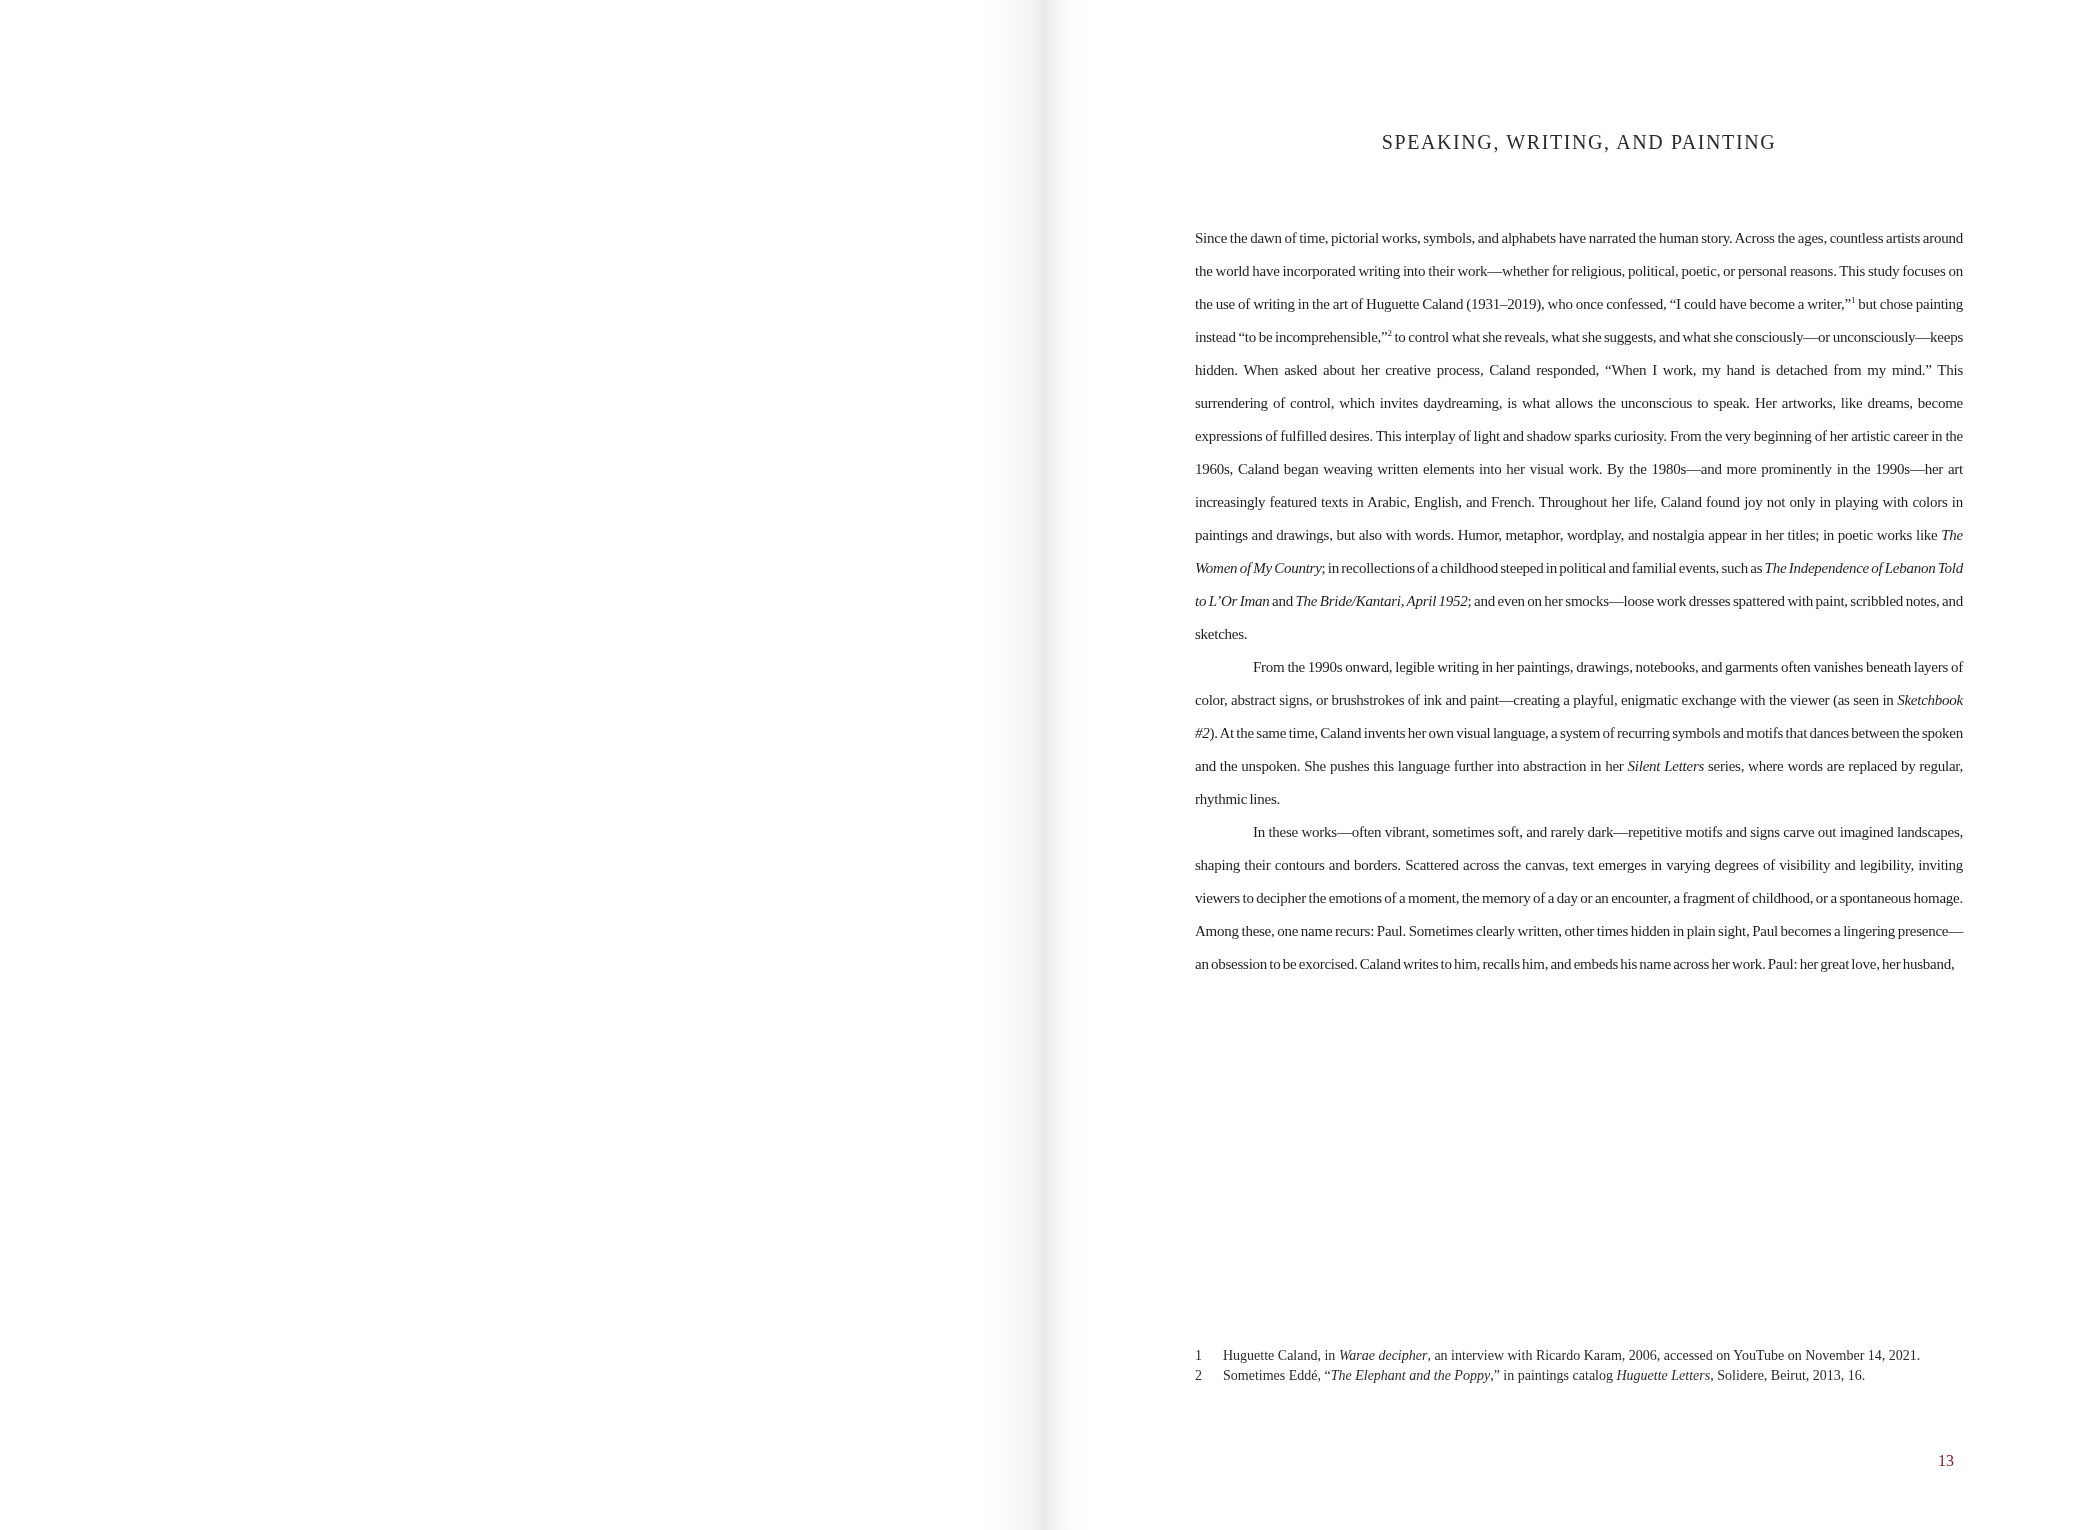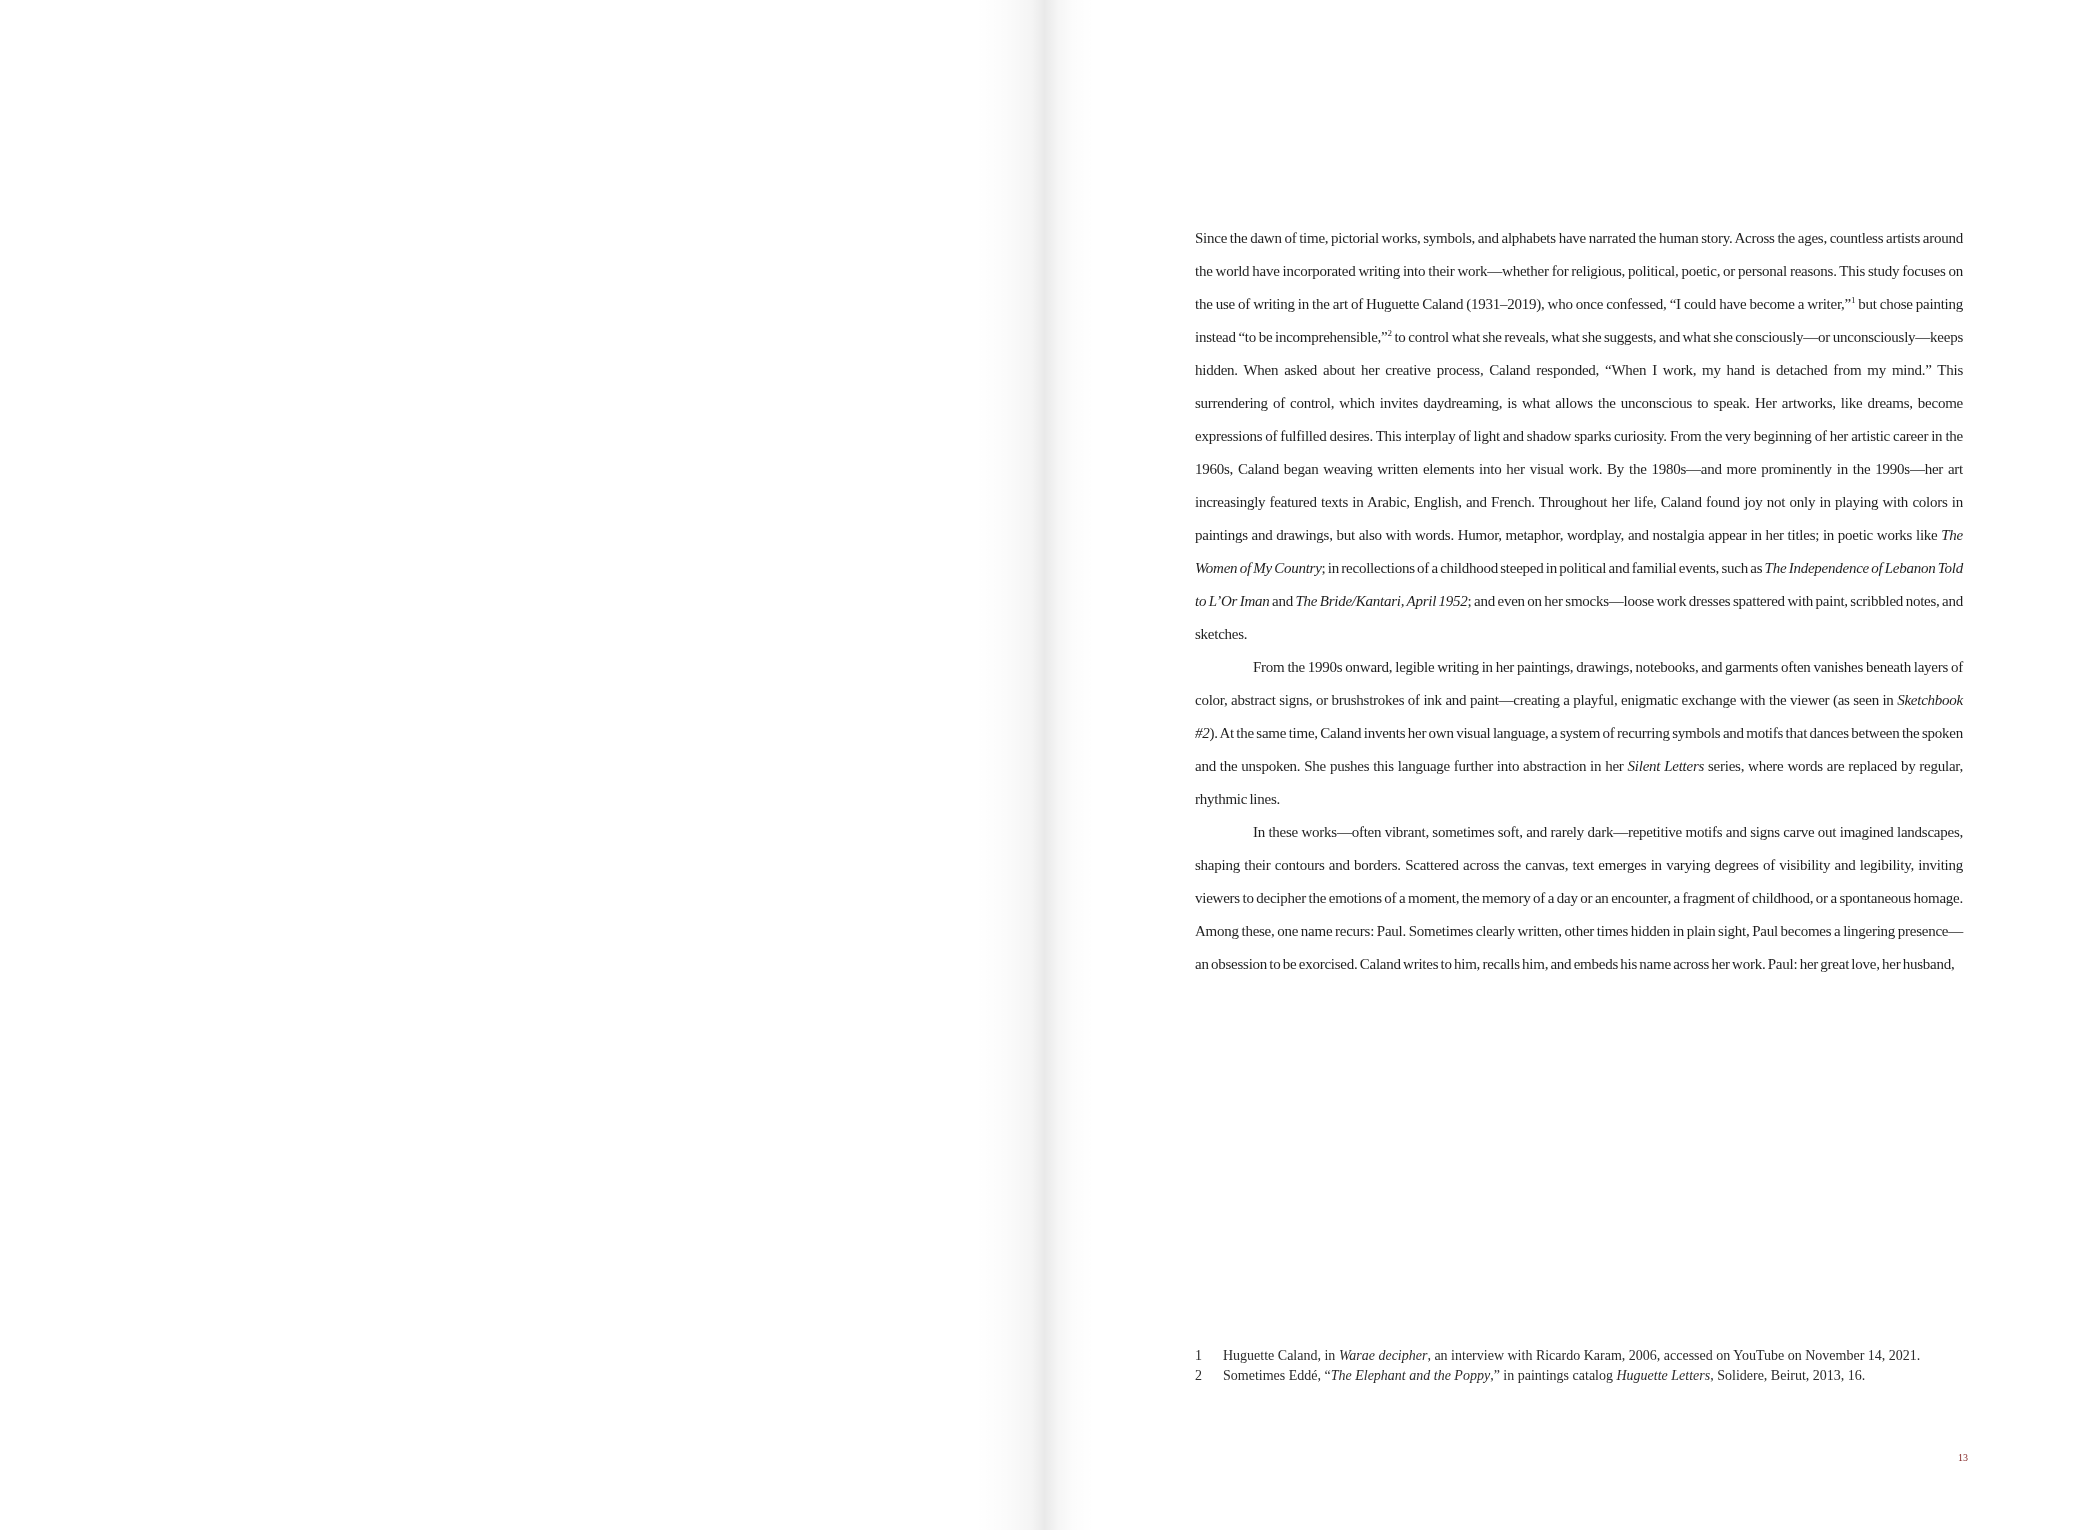--- a/index.html
+++ b/index.html
@@ -93,33 +93,34 @@
     flex: 0 0 28px;
     width: 28px;
   }
   .fn-text {
     flex: 1 1 auto;
   }
   .page-number {
     position: absolute;
     left: 1938px; top: 1452px;
     width: 30px;
-    text-align: right;
-    font-size: 10px;
+    text-align: left;
+    font-size: 16px;
     color: #7f1d1d;
   }
 </style>
 </head>
 <body>
 
 <div class="spread">
   <div class="left-page"></div>
   <div class="gutter-shadow"></div>
   <div class="right-page"></div>
 
+  <h1 class="chapter-title">SPEAKING, WRITING, AND PAINTING</h1>
 
   <div class="body-text">
       <p class="para"><span>Since the dawn of time, pictorial works, symbols, and alphabets have narrated the human story. Across the ages, countless artists around the world have incorporated writing into their work—whether for religious, political, poetic, or personal reasons. This study focuses on the use of writing in the art of Huguette Caland (1931–2019), who once confessed, “I could have become a writer,”</span><sup>1</sup><span> but chose painting instead “to be incomprehensible,”</span><sup>2</sup><span> to control what she reveals, what she suggests, and what she consciously—or unconsciously—keeps hidden. When asked about her creative process, Caland responded, “When I work, my hand is detached from my mind.” This surrendering of control, which invites daydreaming, is what allows the unconscious to speak. Her artworks, like dreams, become expressions of fulfilled desires. This interplay of light and shadow sparks curiosity. From the very beginning of her artistic career in the 1960s, Caland began weaving written elements into her visual work. By the 1980s—and more prominently in the 1990s—her art increasingly featured texts in Arabic, English, and French. Throughout her life, Caland found joy not only in playing with colors in paintings and drawings, but also with words. Humor, metaphor, wordplay, and nostalgia appear in her titles; in poetic works like </span><em>The Women of My Country</em><span>; in recollections of a childhood steeped in political and familial events, such as </span><em>The Independence of Lebanon Told to L’Or Iman</em><span> and </span><em>The Bride/Kantari, April 1952</em><span>; and even on her smocks—loose work dresses spattered with paint, scribbled notes, and sketches.</span></p>
       <p class="para indent"><span>From the 1990s onward, legible writing in her paintings, drawings, notebooks, and garments often vanishes beneath layers of color, abstract signs, or brushstrokes of ink and paint—creating a playful, enigmatic exchange with the viewer (as seen in </span><em>Sketchbook #2</em><span>). At the same time, Caland invents her own visual language, a system of recurring symbols and motifs that dances between the spoken and the unspoken. She pushes this language further into abstraction in her </span><em>Silent Letters</em><span> series, where words are replaced by regular, rhythmic lines.</span></p>
       <p class="para indent"><span>In these works—often vibrant, sometimes soft, and rarely dark—repetitive motifs and signs carve out imagined landscapes, shaping their contours and borders. Scattered across the canvas, text emerges in varying degrees of visibility and legibility, inviting viewers to decipher the emotions of a moment, the memory of a day or an encounter, a fragment of childhood, or a spontaneous homage. Among these, one name recurs: Paul. Sometimes clearly written, other times hidden in plain sight, Paul becomes a lingering presence—an obsession to be exorcised. Caland writes to him, recalls him, and embeds his name across her work. Paul: her great love, her husband,</span></p>
     </div>
 
   <div class="footnotes">
       <div class="footnote">
         <span class="fn-num">1</span>

